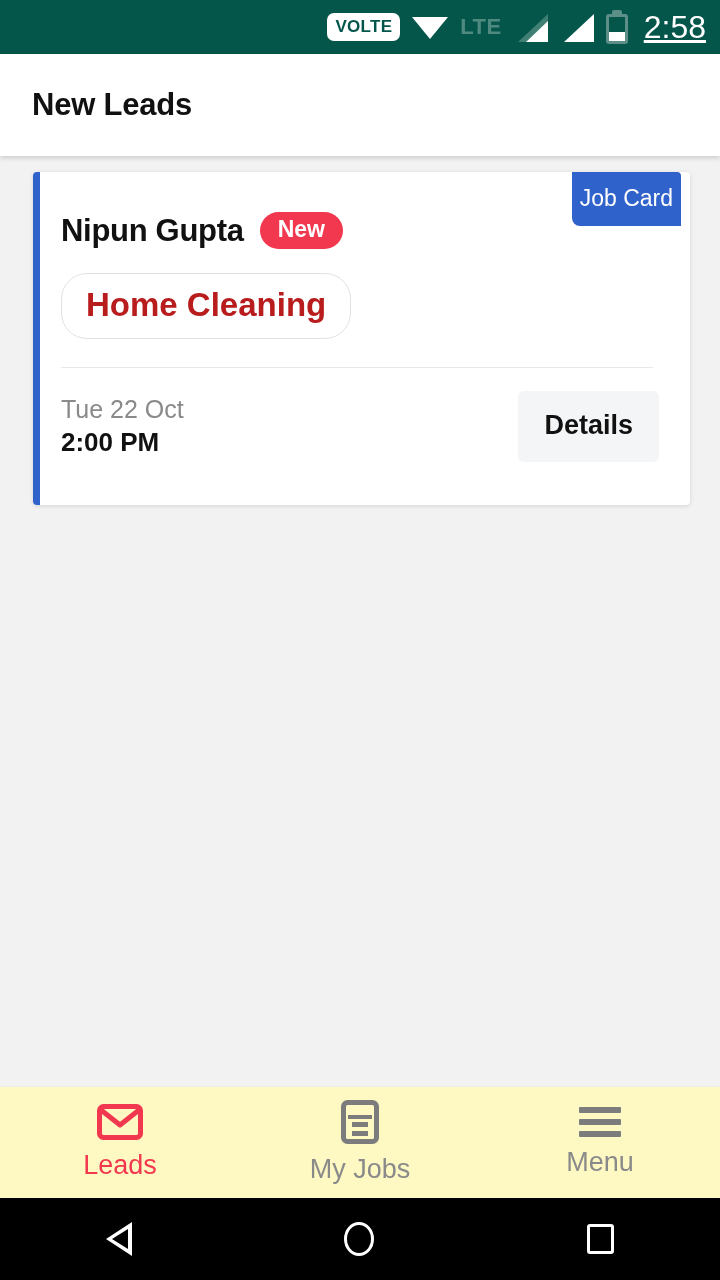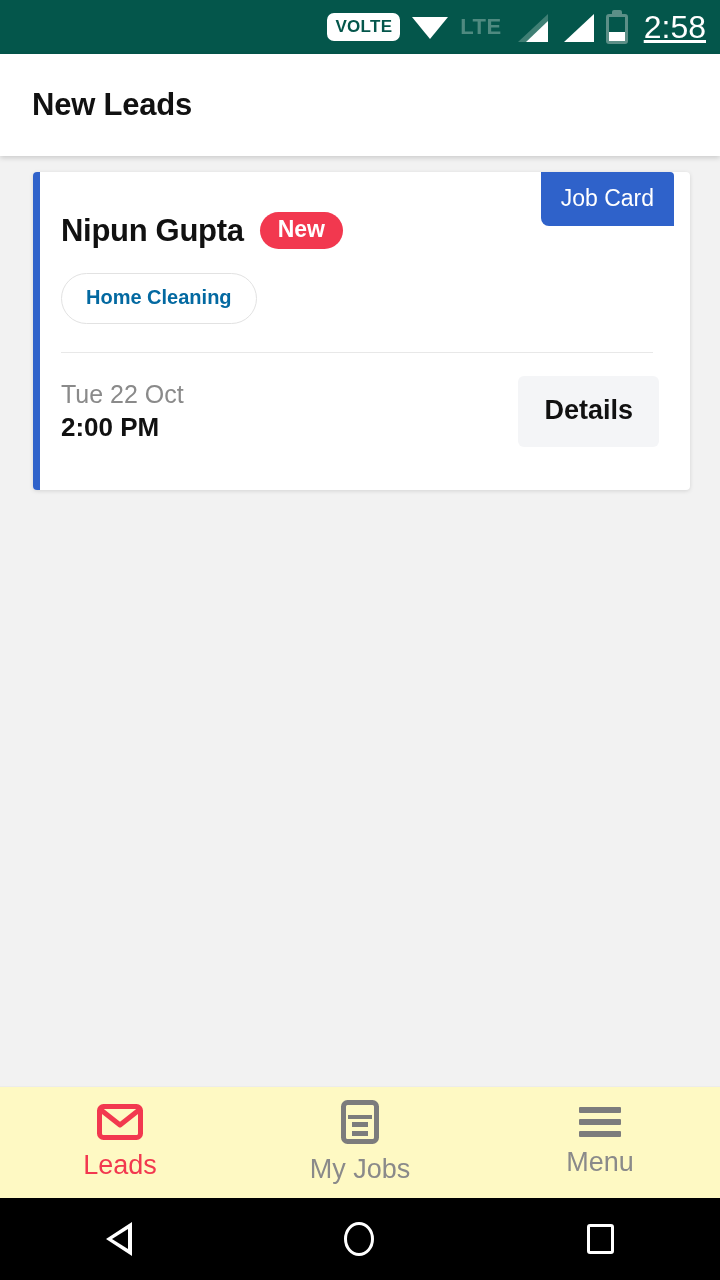--- a/index.html
+++ b/index.html
@@ -71,23 +71,23 @@
     box-shadow:0 1px 4px rgba(0,0,0,.13);
     padding:0 0 0 6px; display:flex;
   }
   .card .accent {
     position:absolute; left:0; top:0; bottom:0; width:7px;
     background:#2f62ca; border-radius:4px 0 0 4px;
   }
   .card-inner { flex:1; position:relative; padding:0 0 0 22px; }
 
   .jobcard-tab {
-    position:absolute; right:16px; top:0;
+    position:absolute; right:9px; top:0;
     background:#2f62ca; color:#fff;
-    font-size:23px; padding:13px 20px 14px;
+    font-size:23px; padding:13px 8px 14px;
     border-radius:0 4px 0 8px;
   }
 
   .row-name { display:flex; align-items:center; gap:16px; padding:40px 0 0; }
   .cust-name { font-size:31px; font-weight:bold; color:#111; letter-spacing:-.3px; }
   .badge-new {
     background:#f2384f; color:#fff; font-size:23px; font-weight:bold;
     padding:6px 18px 8px; border-radius:20px; line-height:1;
   }
 
@@ -95,21 +95,21 @@
   .pin { width:22px; height:30px; flex:none; position:relative; }
   .pin svg { display:block; }
   .addr {
     font-size:25px; color:#8a8a8a; white-space:nowrap; overflow:hidden;
     max-width:575px;
   }
 
   .chip {
     display:inline-block; margin:24px 0 0;
     border:1.5px solid #e2e2e2; border-radius:26px;
-    padding:12px 24px 14px; font-size:20px; font-weight:bold; color:#0369a1;
+    padding:12px 24px 14px; font-size:33px; font-weight:bold; color:#b91c1c;
     background:#fff;
   }
 
   .divider { height:1px; background:#e8e8e8; margin:28px 37px 0 0; }
 
   .row-foot {
     display:flex; align-items:center; justify-content:space-between;
     padding:23px 31px 43px 0;
   }
   .date { font-size:25px; color:#8a8a8a; }

